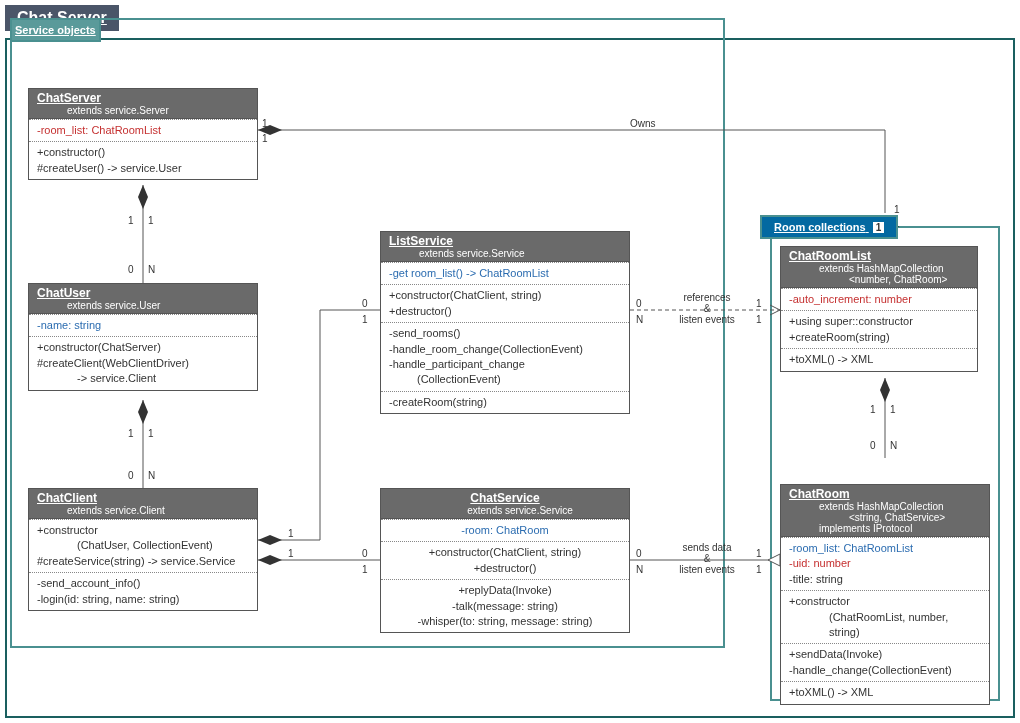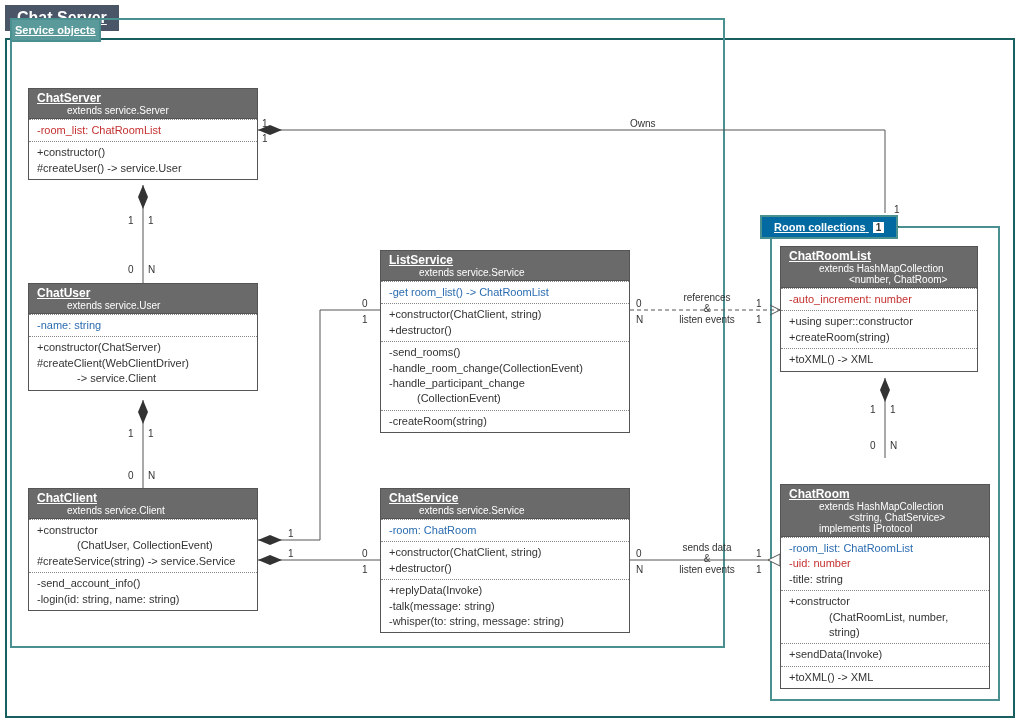--- a/index.html
+++ b/index.html
@@ -79,21 +79,21 @@
     <div>+constructor</div>
     <div class="indent">(ChatUser, CollectionEvent)</div>
     <div>#createService(string) -&gt; service.Service</div>
   </div>
   <div class="uml-section">
     <div>-send_account_info()</div>
     <div>-login(id: string, name: string)</div>
   </div>
 </div>
 
-<div class="uml-class" style="top:250px; left:380px; width:250px;">
+<div class="uml-class" style="top:231px; left:380px; width:250px;">
   <div class="uml-header">
     <div class="name">ListService</div>
     <div class="sub">extends service.Service</div>
   </div>
   <div class="uml-section">
     <div class="blue">-get room_list() -&gt; ChatRoomList</div>
   </div>
   <div class="uml-section">
     <div>+constructor(ChatClient, string)</div>
     <div>+destructor()</div>
@@ -102,21 +102,21 @@
     <div>-send_rooms()</div>
     <div>-handle_room_change(CollectionEvent)</div>
     <div>-handle_participant_change</div>
     <div class="indent2">(CollectionEvent)</div>
   </div>
   <div class="uml-section">
     <div>-createRoom(string)</div>
   </div>
 </div>
 
-<div class="uml-class" style="top:488px; left:380px; width:250px;">
+<div class="uml-class" style="top:488px; left:380px; width:250px;text-align:center;">
   <div class="uml-header">
     <div class="name">ChatService</div>
     <div class="sub">extends service.Service</div>
   </div>
   <div class="uml-section">
     <div class="blue">-room: ChatRoom</div>
   </div>
   <div class="uml-section">
     <div>+constructor(ChatClient, string)</div>
     <div>+destructor()</div>
@@ -157,20 +157,21 @@
     <div class="blue">-room_list: ChatRoomList</div>
     <div class="red">-uid: number</div>
     <div>-title: string</div>
   </div>
   <div class="uml-section">
     <div>+constructor</div>
     <div class="indent">(ChatRoomList, number, string)</div>
   </div>
   <div class="uml-section">
     <div>+sendData(Invoke)</div>
+    <div>-handle_change(CollectionEvent)</div>
   </div>
   <div class="uml-section">
     <div>+toXML() -&gt; XML</div>
   </div>
 </div>
 
 <svg class="conn">
 
   <line x1="143" y1="185" x2="143" y2="283" stroke="#555" stroke-width="1"></line>
   <polygon points="143,185 138,197 143,209 148,197" fill="#333"></polygon>

